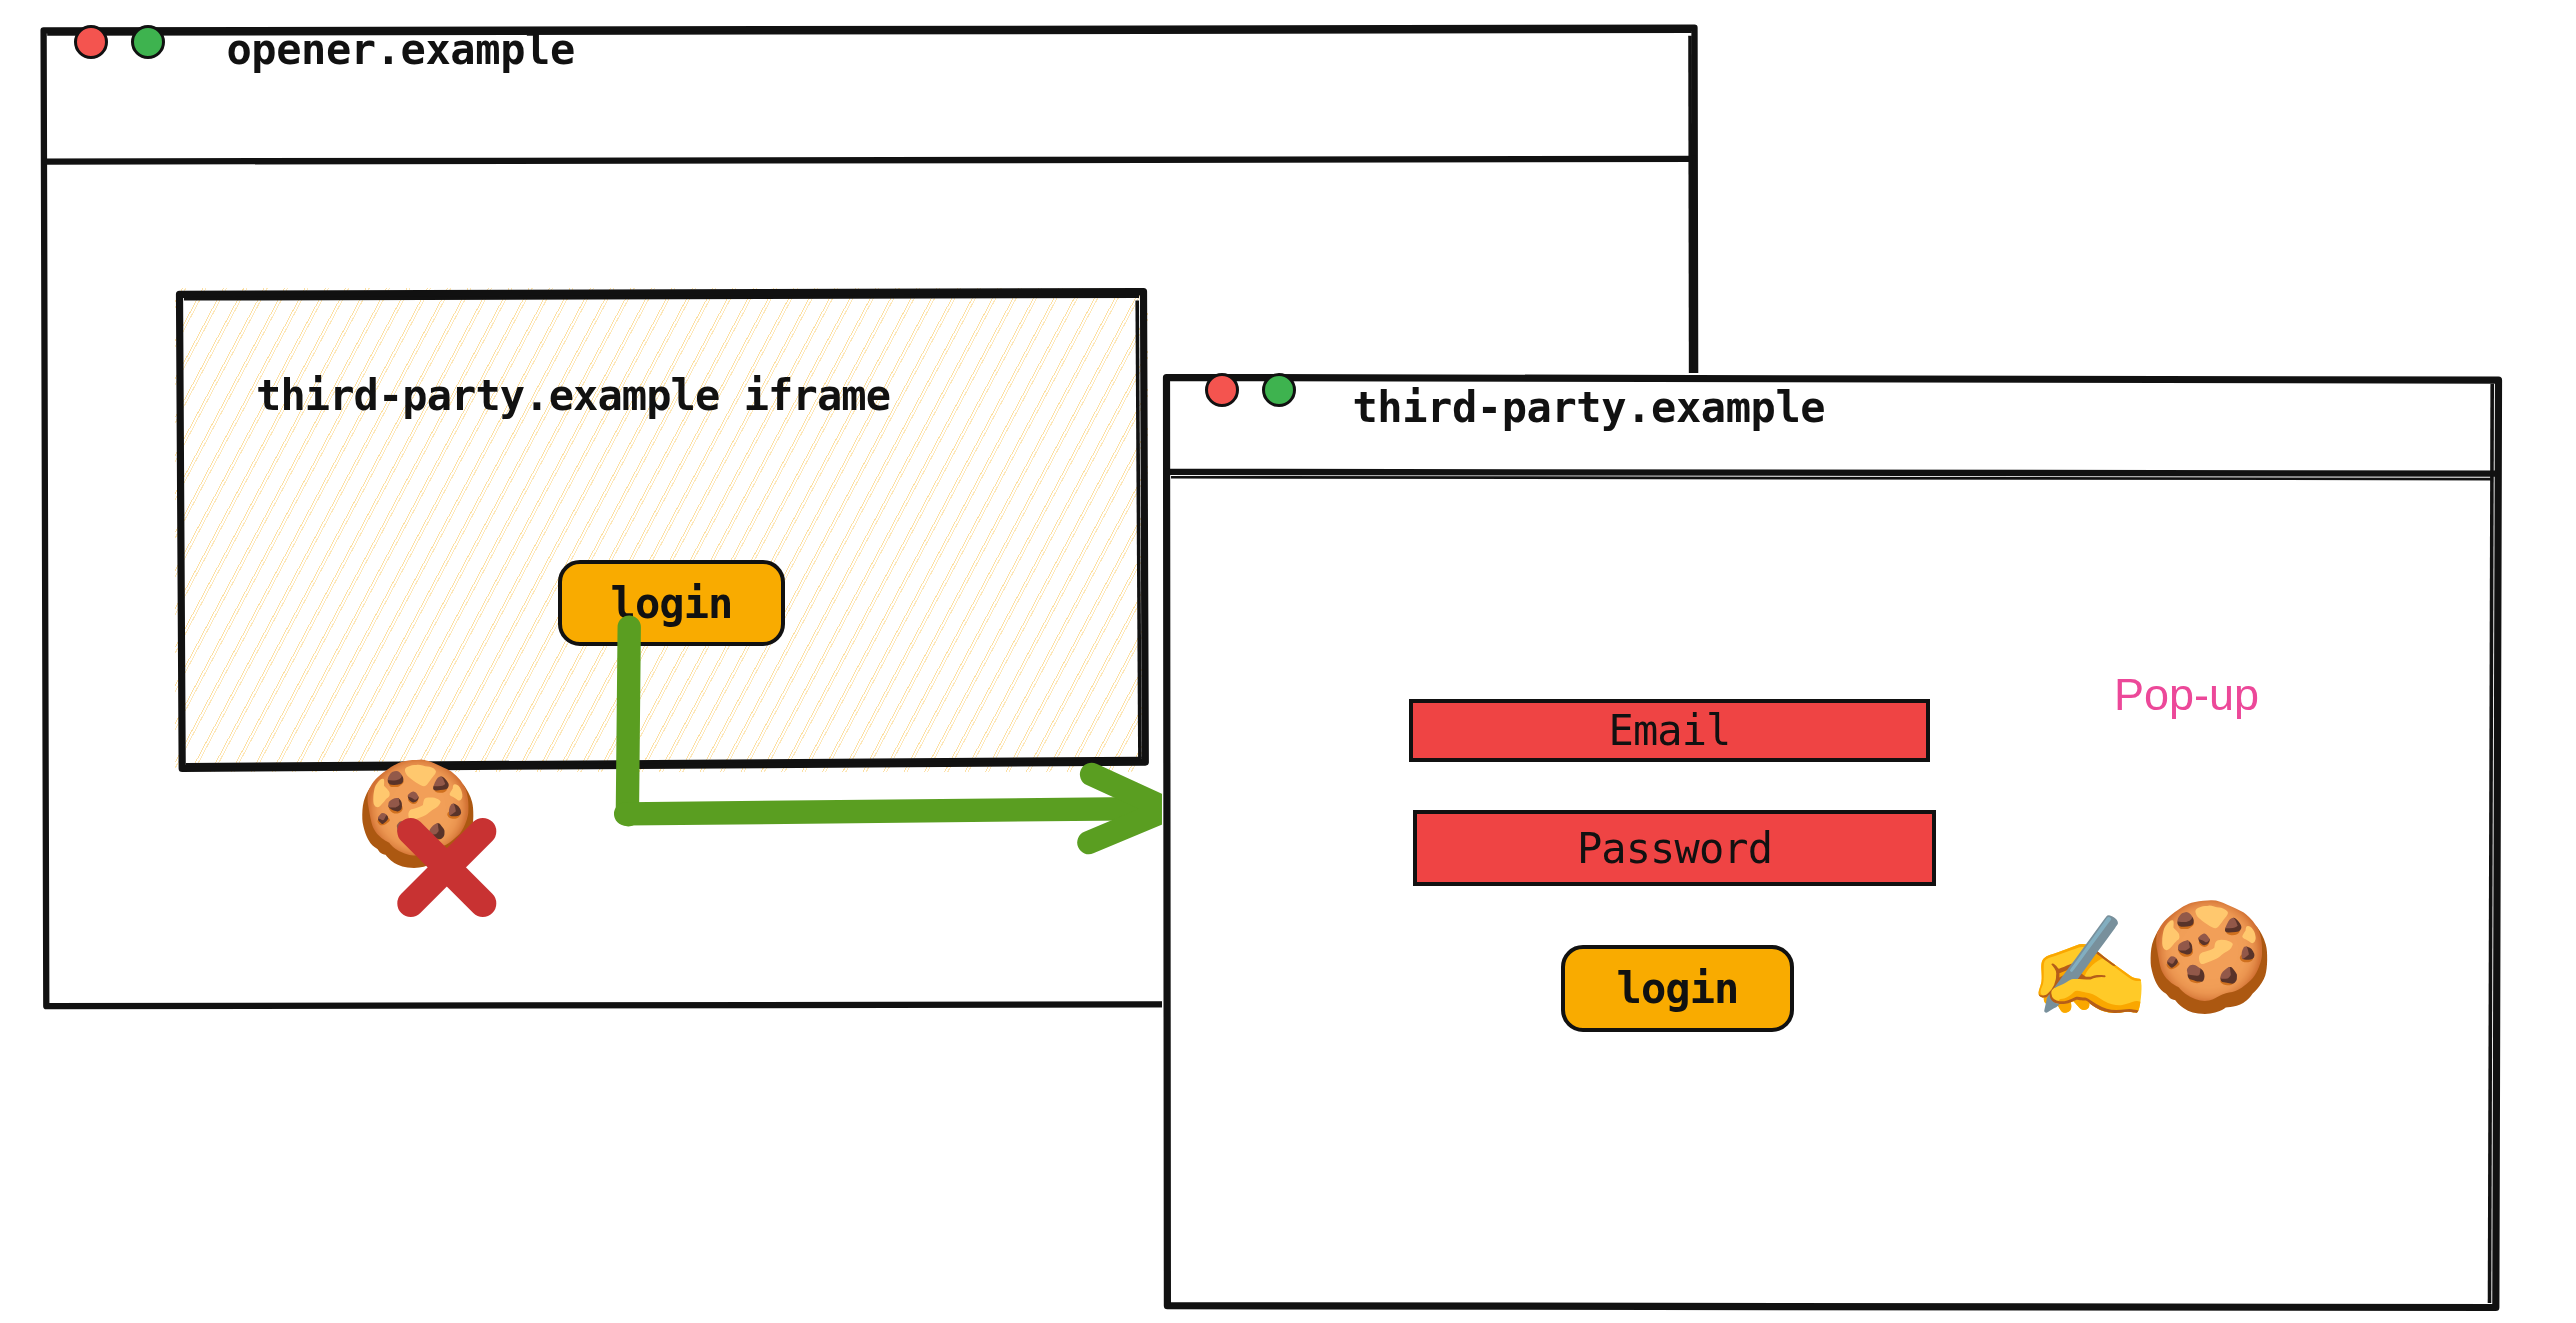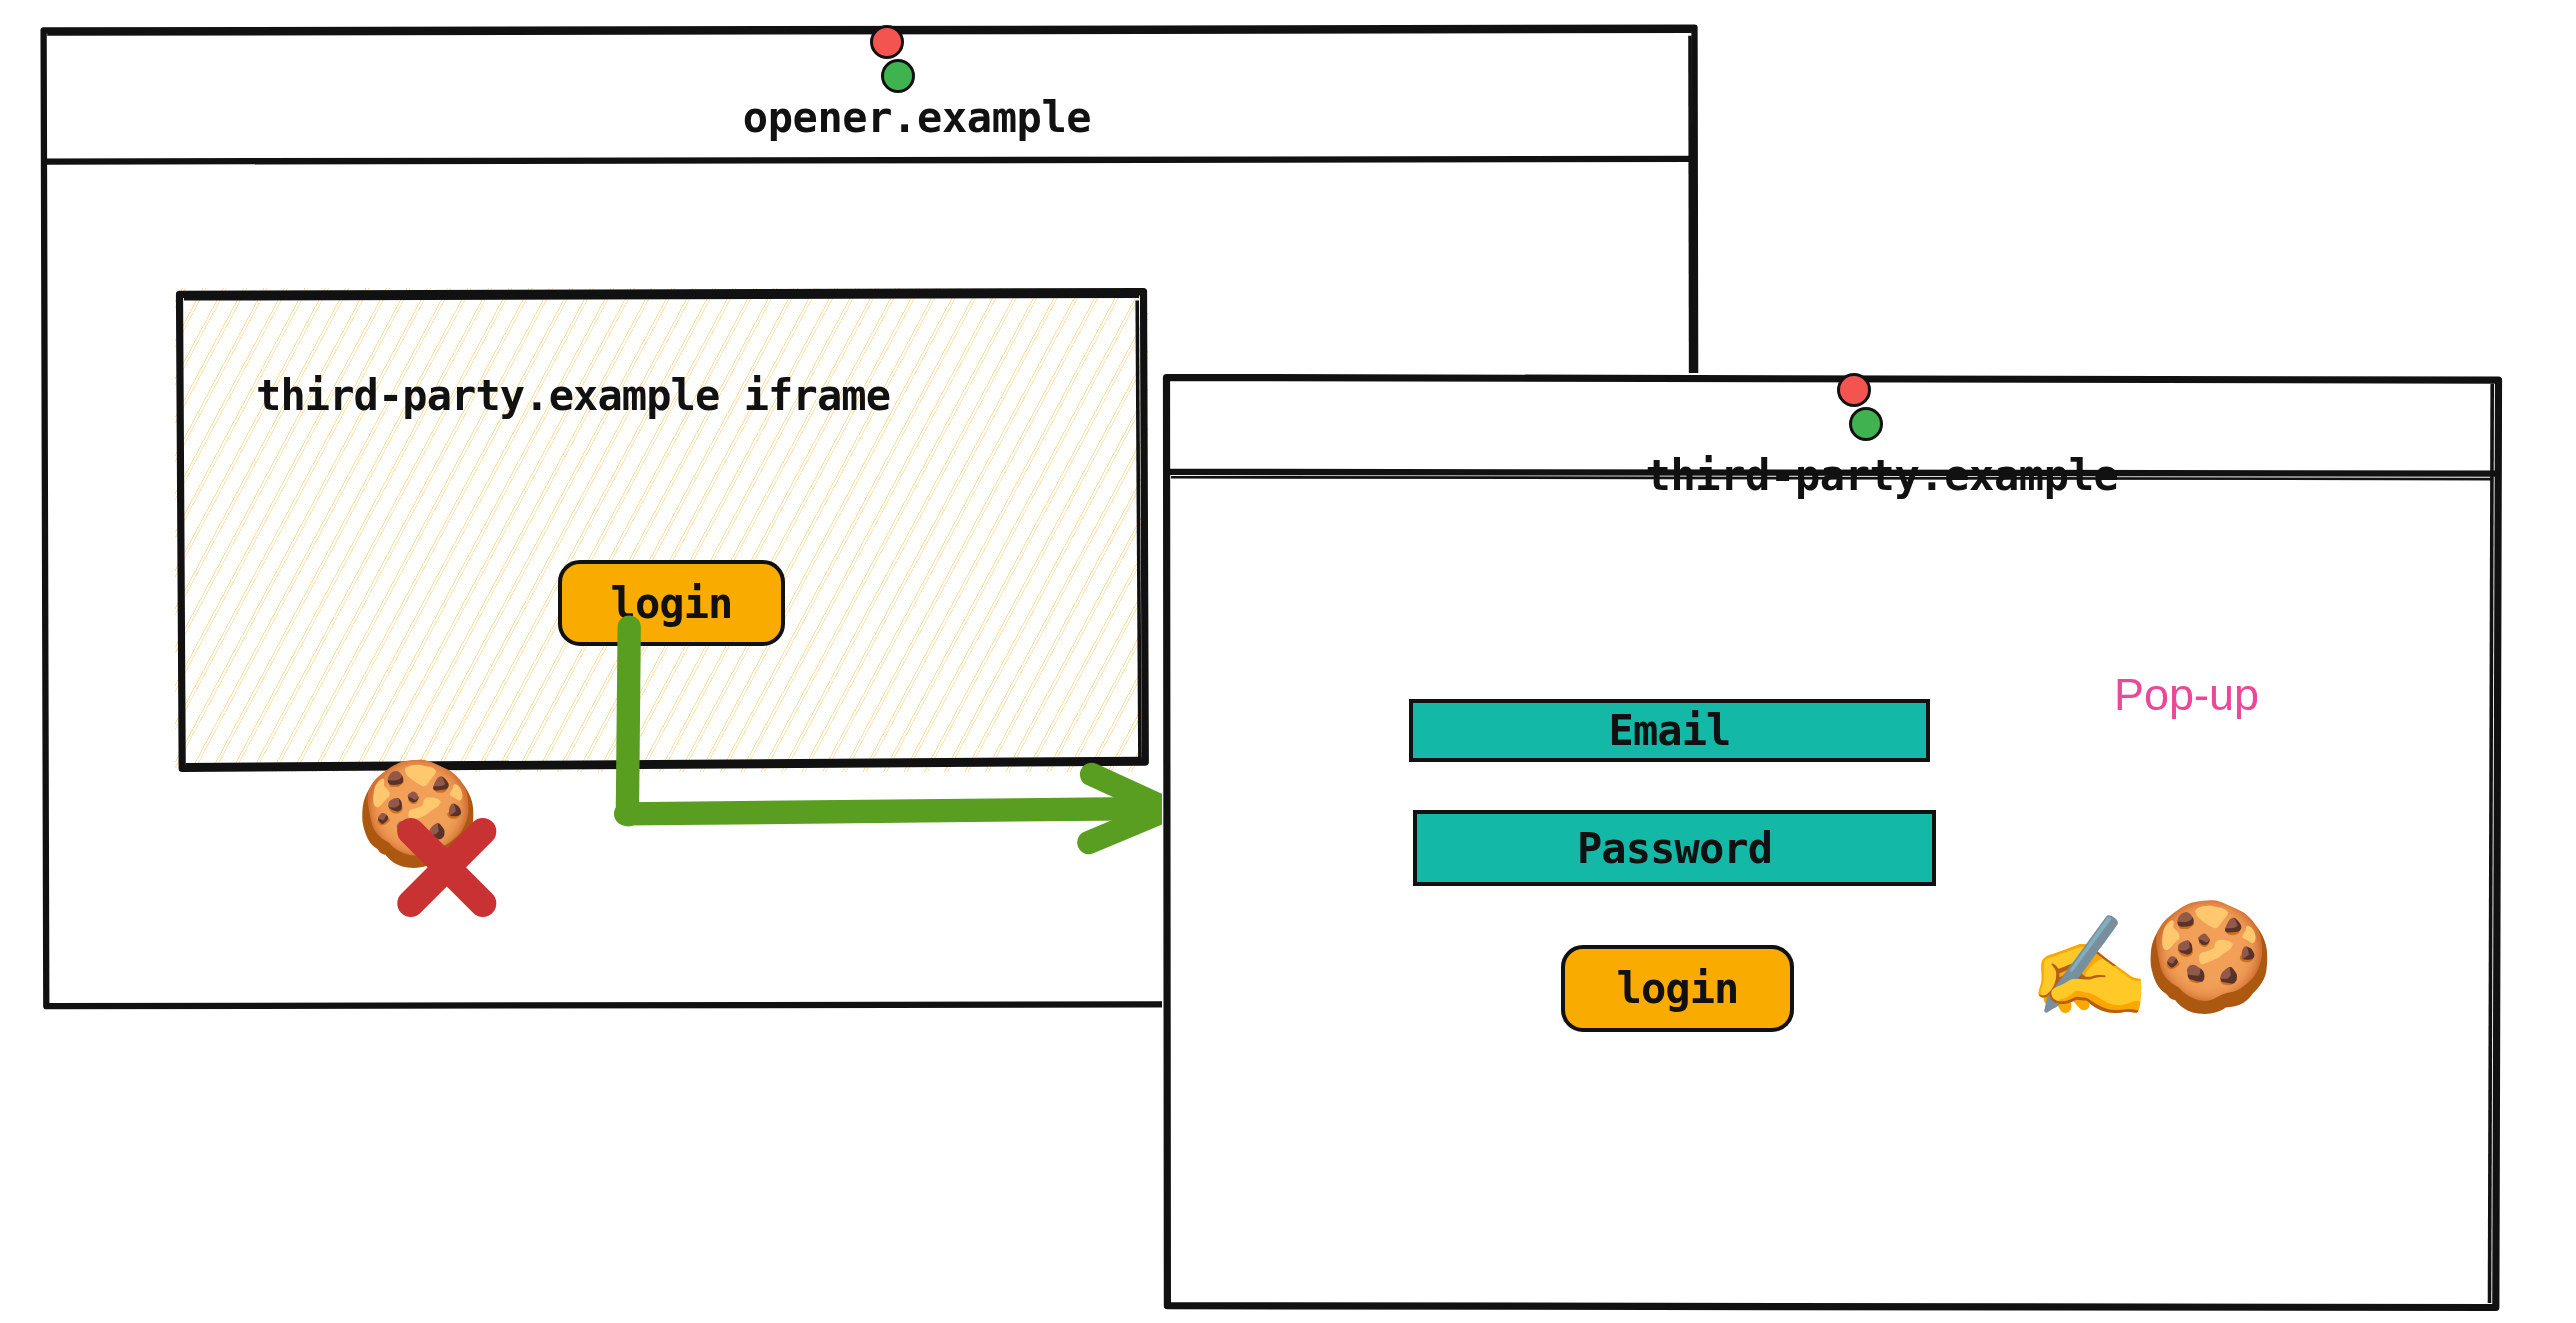--- a/index.html
+++ b/index.html
@@ -44,23 +44,21 @@
     top: 0; left: 0;
     width: 100%; height: 100%;
     pointer-events: none;
     overflow: visible;
   }
   .titlebar {
     position: absolute;
     left: 0; top: 0;
     width: 100%;
     display: flex;
-    align-items: center;
-    box-sizing: border-box;
-    flex-direction: column;
+    box-sizing: border-box;
   }
   .dot {
     width: 34px; height: 34px;
     border-radius: 50%;
     border: 3.6px solid #111111;
     box-sizing: border-box;
     flex: 0 0 auto;
   }
   .dot-red   { background: #F4544F; }
   .dot-green { background: #3EB34F; }
@@ -139,29 +137,29 @@
   #popup-window {
     left: 1162px; top: 373px;
     width: 1341px; height: 939px;
   }
   #popup-window .titlebar { height: 99px; padding-left: 43px; }
   #popup-window .dot + .dot { margin-left: 23.4px; }
   #popup-window .win-title { margin-left: 56px; margin-top: 10px; }
 
   .field {
     position: absolute;
-    background: #14b8a6;
+    background: #ef4444;
     border: 4.5px solid #111111;
     box-sizing: border-box;
     display: flex;
     align-items: center;
     justify-content: center;
     font-family: "DejaVu Sans Mono", monospace;
     font-size: 42px;
-    font-weight: 700;
+    font-weight: 400;
     color: #111111;
     letter-spacing: -0.9px;
   }
   #email-field    { left: 1409px; top: 699px;  width: 521px; height: 63px; }
   #password-field { left: 1413px; top: 810px;  width: 523px; height: 76px; }
 
   #popup-label {
     position: absolute;
     left: 2114px; top: 669px;
     font-family: "Liberation Sans", sans-serif;

